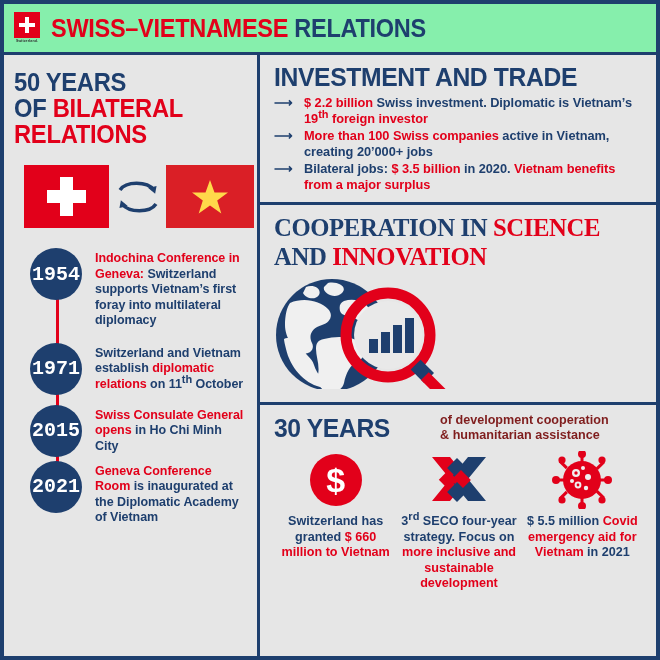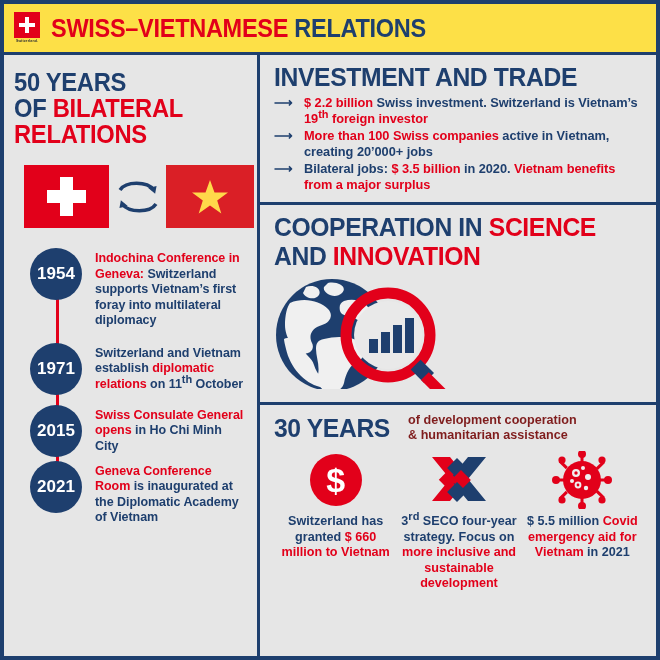--- a/index.html
+++ b/index.html
@@ -15,21 +15,21 @@
     box-sizing:border-box;
     border:4px solid #1e3f6e;
     display:flex;flex-direction:column;
   }
   
   .header{
     height:48px;flex:0 0 48px;
     border-bottom:3px solid #1e3f6e;
     display:flex;align-items:center;
     padding-left:10px;
-    background:#fde047;
+    background:#86efac;
   }
   .swiss-logo{
     width:26px;height:26px;flex:0 0 26px;
     background:#e2001a;position:relative;margin-right:11px;margin-bottom:6px;
   }
   .swiss-logo .cross-v{position:absolute;left:11px;top:5px;width:4px;height:16px;background:#fff;}
   .swiss-logo .cross-h{position:absolute;left:5px;top:11px;width:16px;height:4px;background:#fff;}
   .swiss-logo .lg-cap{
     position:absolute;left:0;top:27px;width:26px;
     font-size:3.6px;letter-spacing:.1px;color:#333;font-weight:bold;text-align:center;
@@ -73,37 +73,37 @@
   }
 
   
   .timeline{position:relative;margin-top:20px;padding-left:0;}
   .tl-line{
     position:absolute;left:42px;top:18px;bottom:52px;width:3px;background:#e2001a;z-index:0;
   }
   .tl-item{position:relative;display:flex;margin-bottom:8px;z-index:1;}
   .tl-badge{
     width:52px;height:52px;flex:0 0 52px;border-radius:50%;
-    background:#1e3f6e;color:#fff;font-size:17px;font-weight:bold;
+    background:#1e3f6e;color:#fff;font-size:20px;font-weight:bold;
     display:flex;align-items:center;justify-content:center;
-    margin-left:16px;z-index:2;
+    margin-left:16px;z-index:2;font-family:Liberation Mono, monospace;
   }
   .tl-text{
     margin-left:13px;padding-top:3px;
     font-size:12.5px;font-weight:bold;line-height:15.5px;
     letter-spacing:-0.05px;
   }
   .tl-1{margin-bottom:14px;}
   .tl-2{margin-bottom:10px;}
   .tl-3{margin-bottom:4px;}
 
   
   .panel{padding:8px 12px 6px 14px;box-sizing:border-box;}
   .panel-invest{border-bottom:3px solid #1e3f6e;height:150px;flex:0 0 150px;}
-  .panel-coop{border-bottom:3px solid #1e3f6e;height:200px;flex:0 0 200px;}
+  .panel-coop{border-bottom:3px solid #1e3f6e;height:200px;flex:0 0 200px;font-family:Liberation Serif, serif;}
   .panel-years{flex:1 1 auto;min-height:0;}
   .sec-title{
     font-size:26px;font-weight:bold;line-height:28px;letter-spacing:-0.4px;
     margin:0 0 4px 0;transform:scaleX(0.95);transform-origin:left center;
   }
   .sec-title.two-line{line-height:29px;margin-bottom:6px;}
 
   .bullets{margin:0;padding:0;list-style:none;}
   .bullets li{
     display:flex;font-size:12.8px;font-weight:bold;line-height:15.5px;
@@ -117,21 +117,21 @@
 
   
   .coop-row{display:flex;align-items:flex-start;margin-top:2px;}
   .coop-art{flex:0 0 190px;height:108px;position:relative;margin-left:-4px;}
   .coop-text{
     flex:1 1 auto;font-size:12.8px;font-weight:bold;line-height:16px;
     padding-top:16px;padding-left:4px;
   }
 
   
-  .years-head{display:flex;align-items:center;margin-bottom:2px;}
+  .years-head{display:flex;align-items:center;margin-bottom:2px;gap:32px;}
   .years-big{
     font-size:26px;font-weight:bold;line-height:28px;color:#1e3f6e;letter-spacing:-0.4px;
     transform:scaleX(0.95);transform-origin:left center;white-space:nowrap;
   }
   .years-sub{
     margin-left:12px;font-size:12.6px;font-weight:bold;line-height:15px;color:#7f1d1d;
   }
   .cards{display:flex;margin-top:6px;}
   .card{flex:1 1 33.33%;text-align:center;padding:0 4px;box-sizing:border-box;}
   .card-icon{height:62px;display:flex;align-items:center;justify-content:center;margin-bottom:3px;}
@@ -229,21 +229,21 @@
     </div>
 
     <div class="col-right">
 
       <div class="panel panel-invest">
         <div class="sec-title blue">INVESTMENT AND TRADE</div>
         <ul class="bullets">
           <li>
             <span class="arrow">⟶</span>
             <span class="btext">
-              <span class="red">$ 2.2 billion</span><span class="blue"> Swiss investment. Switzerland is Vietnam’s </span><span class="red">19</span><sup class="red">th</sup><span class="red"> foreign investor</span>
+              <span class="red">$ 2.2 billion</span><span class="blue"> Swiss investment. Diplomatic is Vietnam’s </span><span class="red">19</span><sup class="red">th</sup><span class="red"> foreign investor</span>
             </span>
           </li>
           <li>
             <span class="arrow">⟶</span>
             <span class="btext">
               <span class="red">More than 100 Swiss companies</span><span class="blue"> active in Vietnam, creating 20’000+ jobs</span>
             </span>
           </li>
           <li>
             <span class="arrow">⟶</span>

